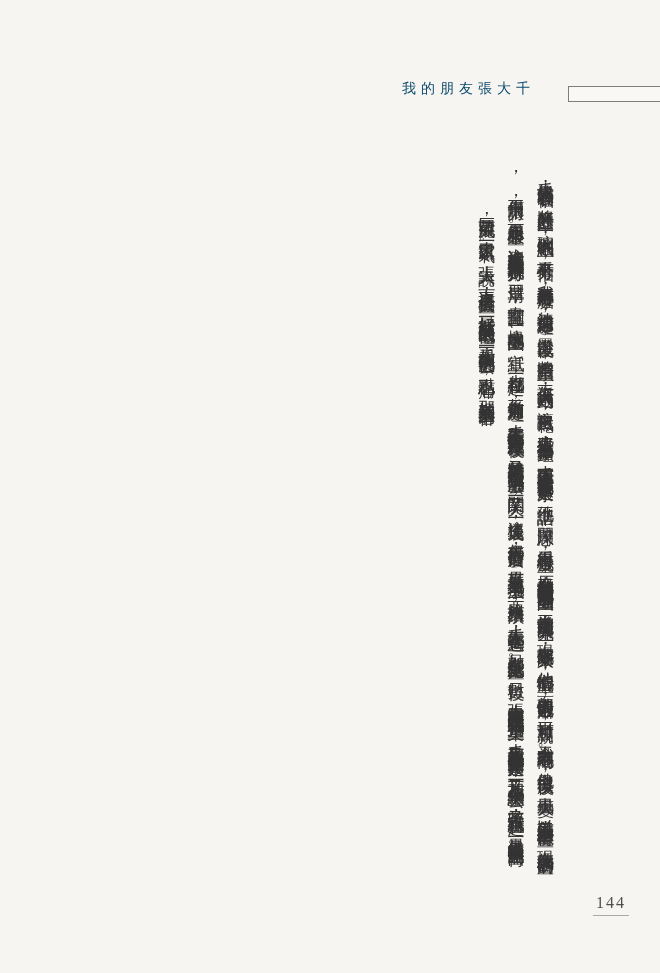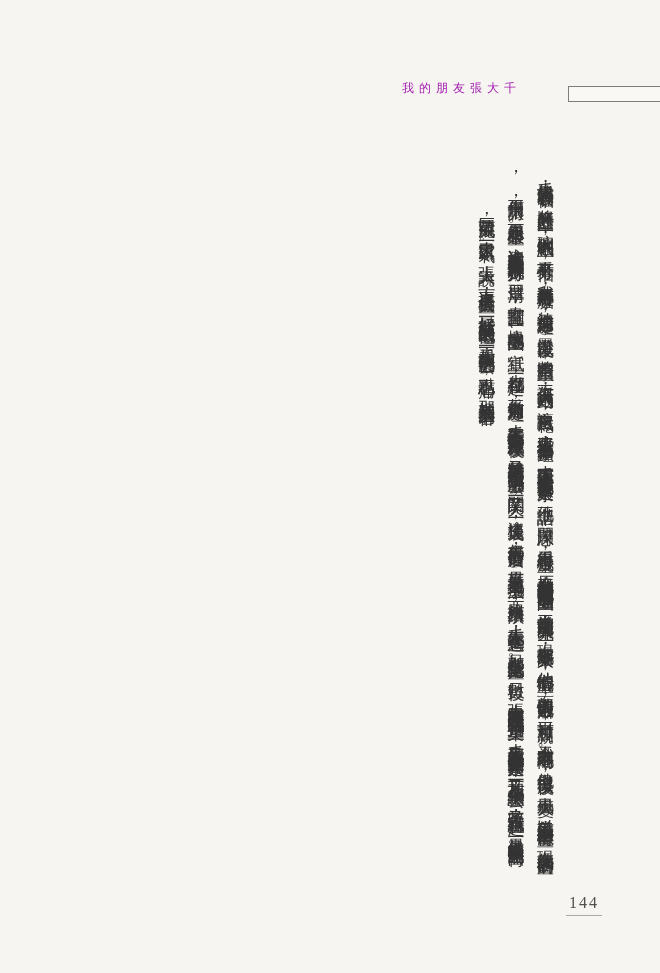--- a/index.html
+++ b/index.html
@@ -7,23 +7,23 @@
     position:relative;
     width:660px;height:973px;
     background:#f6f5f1;
     overflow:hidden;
     font-family:"Liberation Serif","DejaVu Serif",serif;
   }
   
   .running-title{
     position:absolute;
     left:402px;top:80px;
-    font-size:12px;
+    font-size:14px;
     letter-spacing:5px;
-    color:#a21caf;
+    color:#0c4a6e;
     white-space:nowrap;
   }
   .header-box{
     position:absolute;
     left:568px;top:86px;
     width:110px;height:14px;
     border:1px solid #7d7d7d;
     background:#f9f8f5;
   }
   
@@ -38,21 +38,21 @@
     line-height:29.4px;
     color:#343434;
     line-break:anywhere;
     word-break:break-all;
   }
   .body-text p{margin:0;padding:0;}
   .body-text p.indent{text-indent:36px;}
   
   .page-number{
     position:absolute;
-    left:566px;top:894px;
+    left:593px;top:894px;
     font-size:16px;
     letter-spacing:2px;
     color:#4f4f4f;
     padding:0 3px 3px 3px;
     border-bottom:1px solid #a9a9a9;
   }
 </style>
 </head>
 <body>
 

